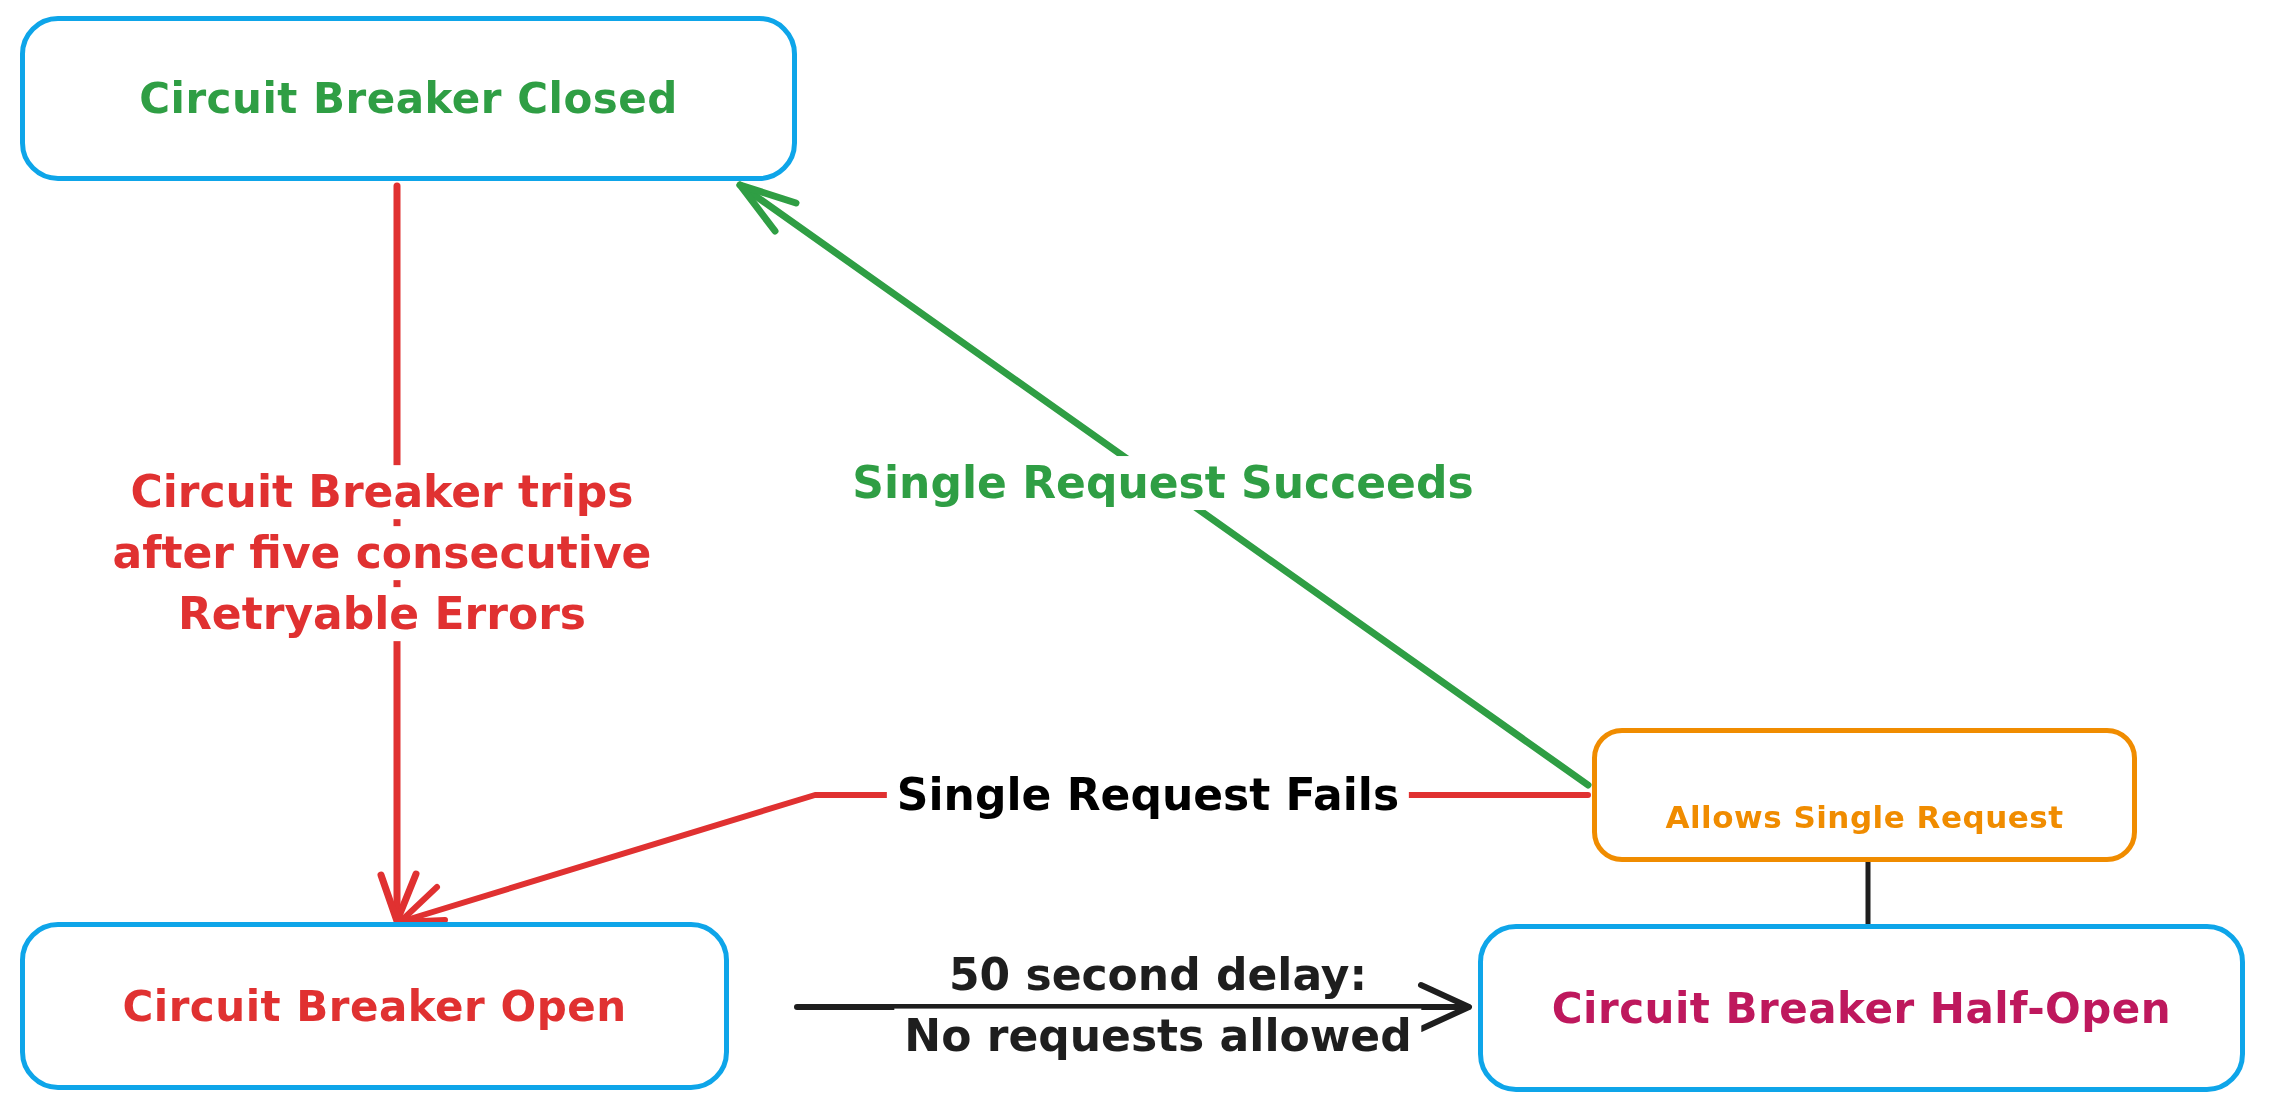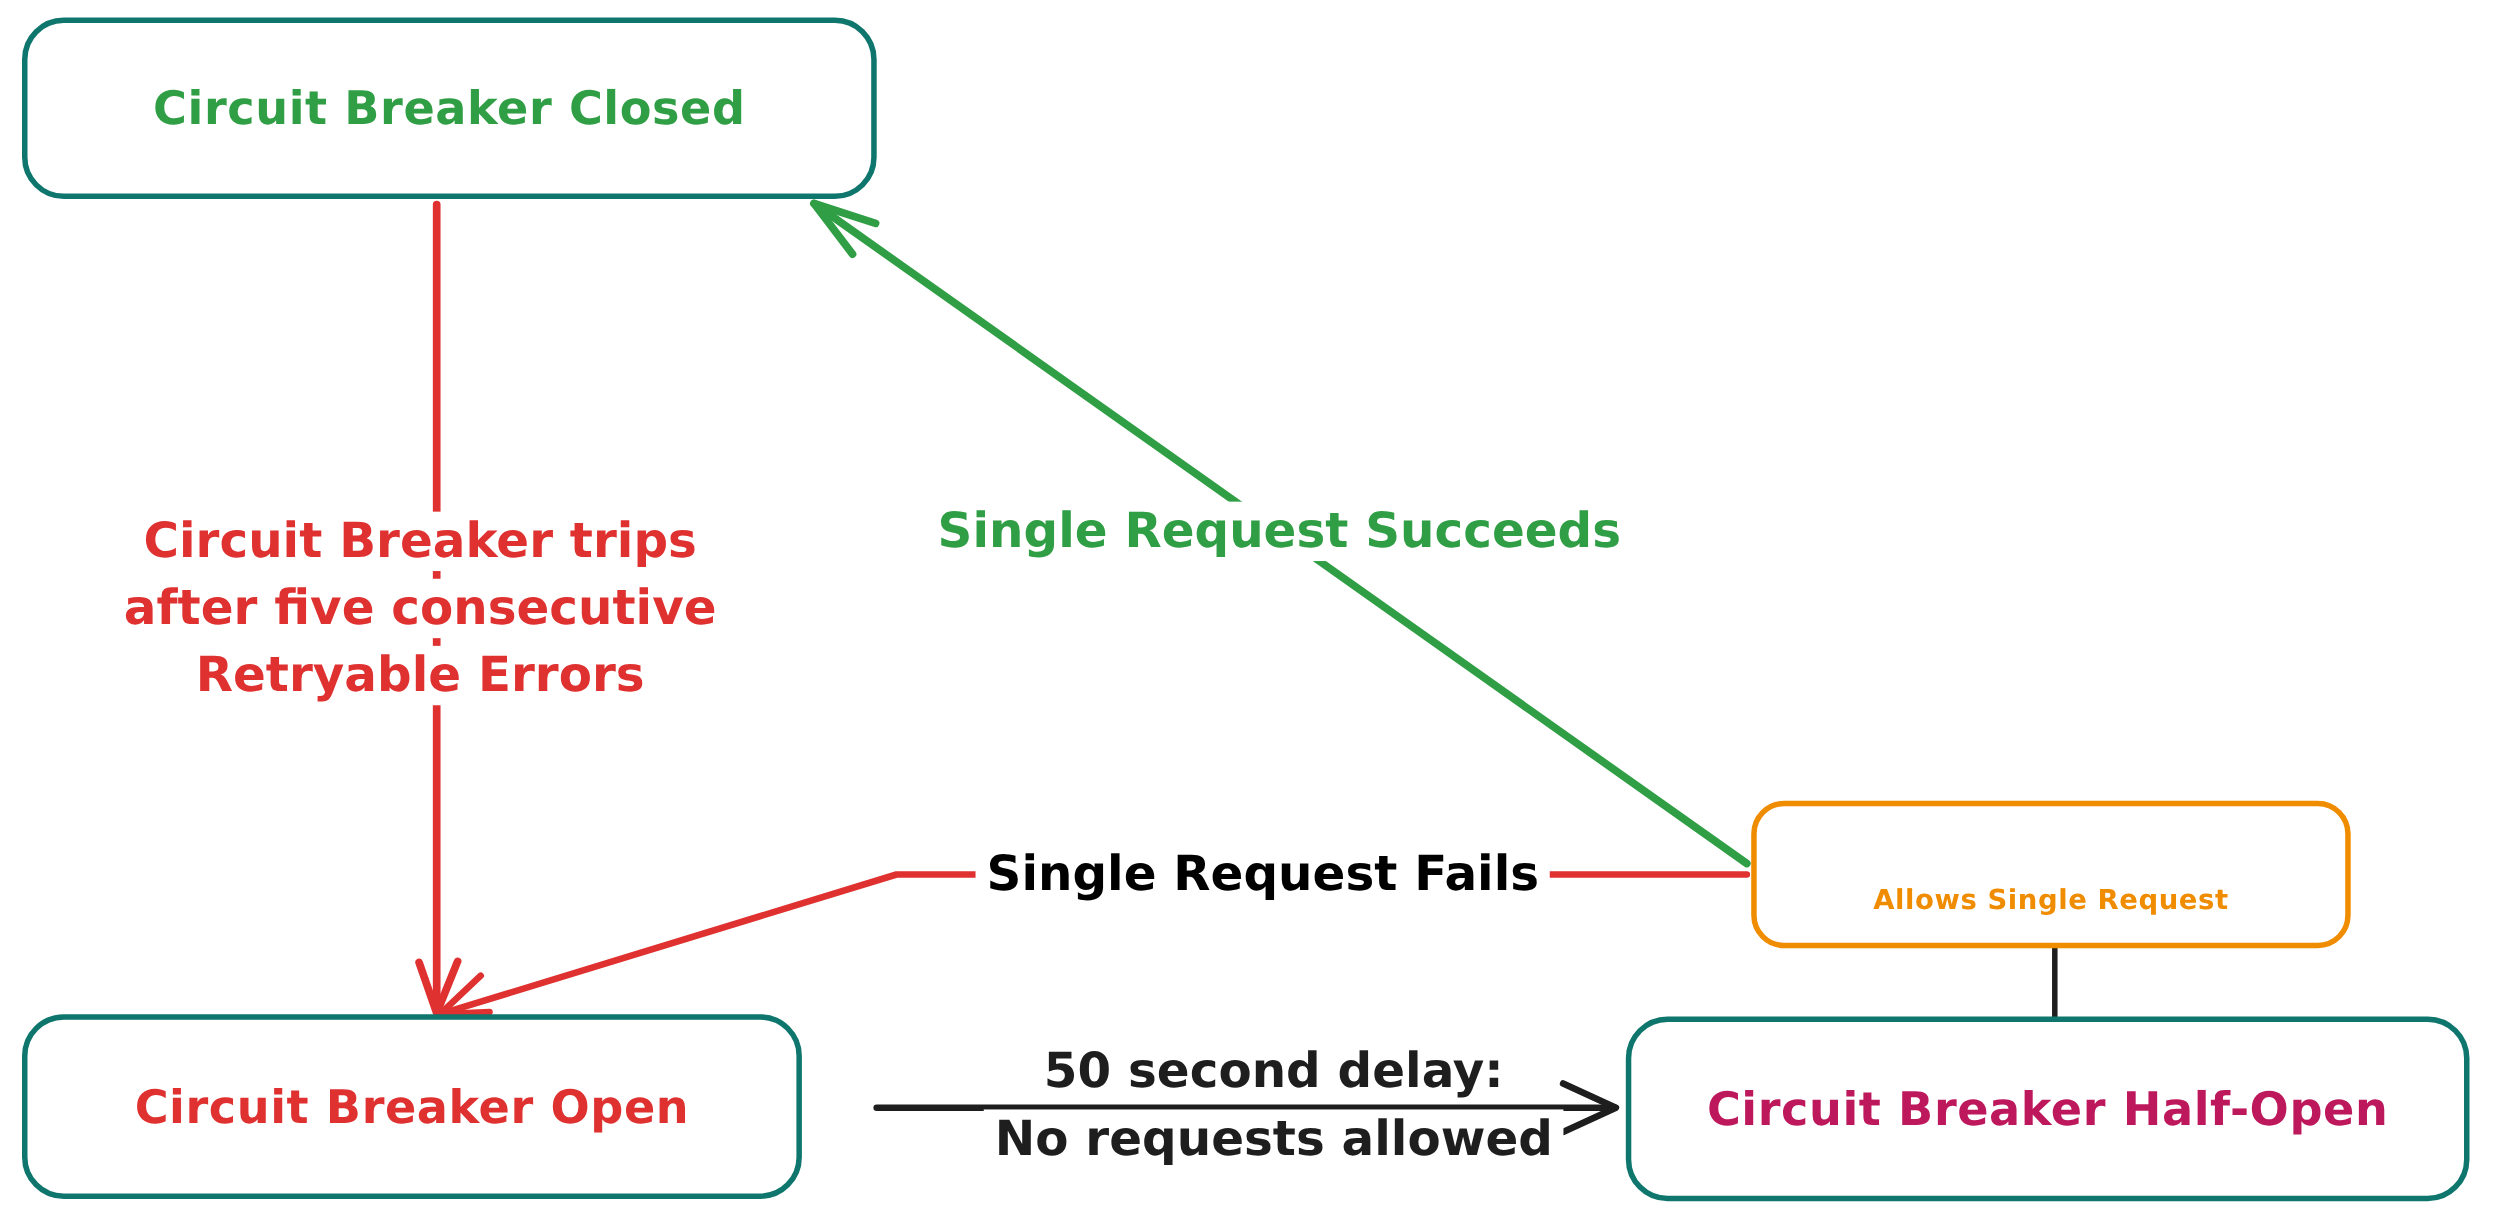--- a/index.html
+++ b/index.html
@@ -7,38 +7,38 @@
     position:relative;
     width:2272px;height:1107px;
     background:#ffffff;
     font-family:"DejaVu Sans", sans-serif;
     overflow:hidden;
   }
   svg.edges{position:absolute;left:0;top:0;}
   .node{
     position:absolute;
     background:#ffffff;
-    border:5px solid #0f766e;
+    border:5px solid #0ea5e9;
     border-radius:38px;
     display:flex;align-items:center;justify-content:center;
     text-align:center;
     box-sizing:border-box;
   }
   .node .node-label{
     font-size:42px;font-weight:bold;white-space:nowrap;
     letter-spacing:0.5px;
   }
   .node-closed{left:20px;top:16px;width:777px;height:165px;}
   .node-open{left:20px;top:922px;width:709px;height:168px;}
   .node-half-open{left:1478px;top:924px;width:767px;height:168px;}
   .node-allows{
     left:1592px;top:728px;width:545px;height:134px;
     border-color:#f08c00;border-radius:30px;
   }
-  .node-allows .node-label{font-size:25px;margin-top:44px;}
+  .node-allows .node-label{font-size:31px;margin-top:44px;}
   .edge-label{
     position:absolute;
     transform:translate(-50%,-50%);
     display:flex;flex-direction:column;align-items:center;
     gap:7px;
     font-size:44px;font-weight:bold;
     text-align:center;
   }
   .edge-label span{
     background:#ffffff;

